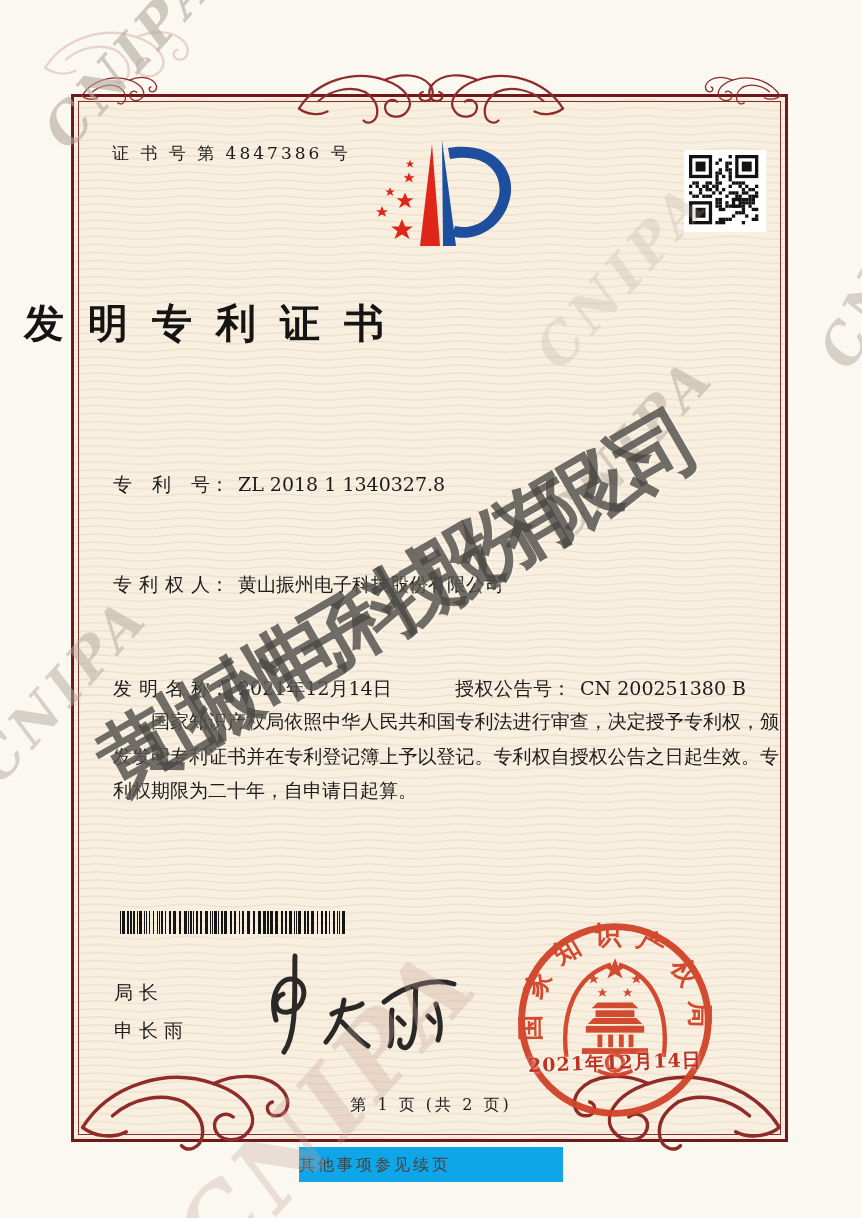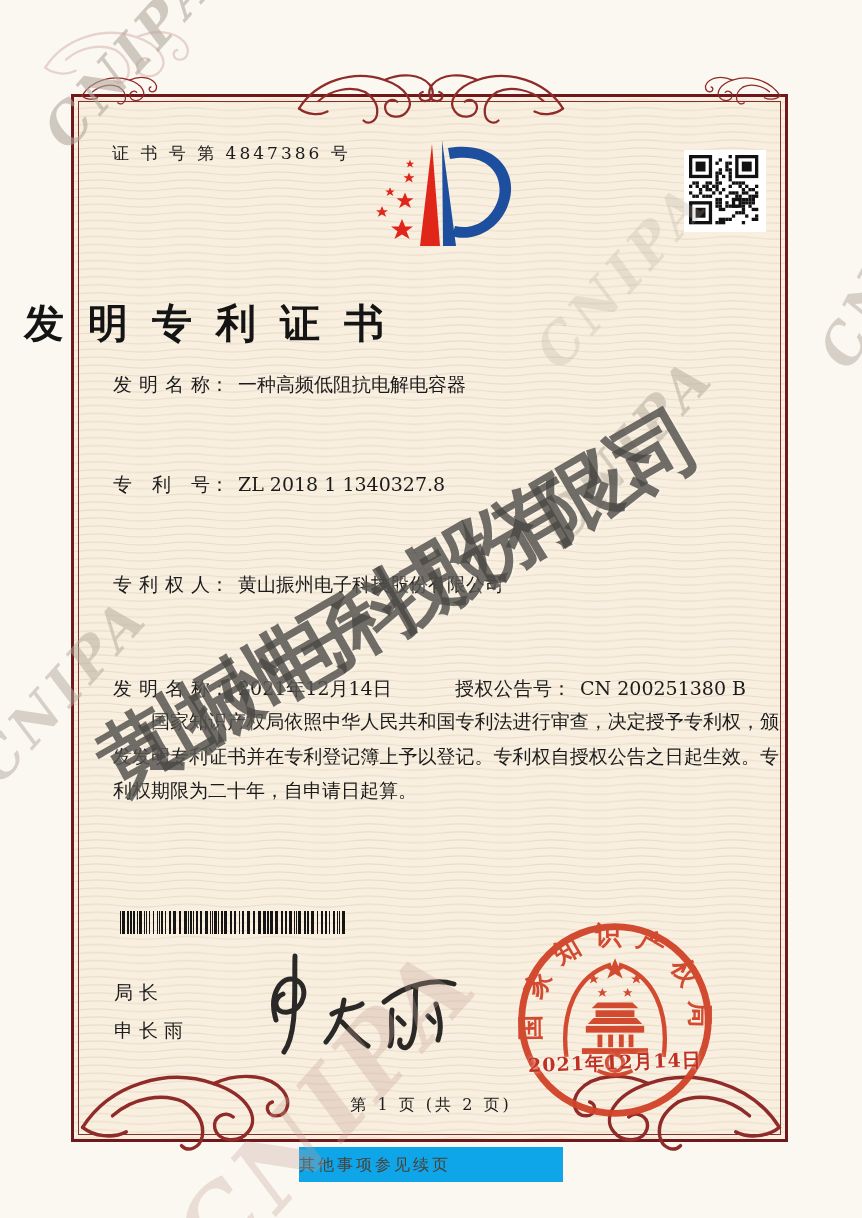--- a/index.html
+++ b/index.html
@@ -233,23 +233,20 @@
         <rect x="57.8" y="11.6" width="9.899999999999999" height="9.899999999999999" fill="#111"></rect>
         <rect x="5" y="51.199999999999996" width="23.099999999999998" height="23.099999999999998" fill="#111"></rect>
         <rect x="8.3" y="54.5" width="16.5" height="16.5" fill="#fff"></rect>
         <rect x="11.6" y="57.8" width="9.899999999999999" height="9.899999999999999" fill="#111"></rect>
         <rect x="47.9" y="47.9" width="9.899999999999999" height="9.899999999999999" fill="#111"></rect>
         <rect x="51.199999999999996" y="51.199999999999996" width="3.3" height="3.3" fill="#fff"></rect>
       </svg></div>
 
   <div class="title">发明专利证书</div>
 
-  <div class="row" style="top:372px">
-    <span class="flabel">发明名称</span><span class="colon">：</span><span>一种高频低阻抗电解电容器</span>
-  </div>
   <div class="row" style="top:472px">
     <span class="flabel">专利号</span><span class="colon">：</span><span>ZL 2018 1 1340327.8</span>
   </div>
   <div class="row" style="top:572px">
     <span class="flabel">专利权人</span><span class="colon">：</span><span>黄山振州电子科技股份有限公司</span>
   </div>
   <div class="row" style="top:676px">
     <span class="flabel">发明名称</span><span class="colon">：</span><span>2021年12月14日</span>
     <span class="grant2">
       <span class="flabel">授权公告号</span><span class="colon">：</span><span>CN 200251380 B</span>

